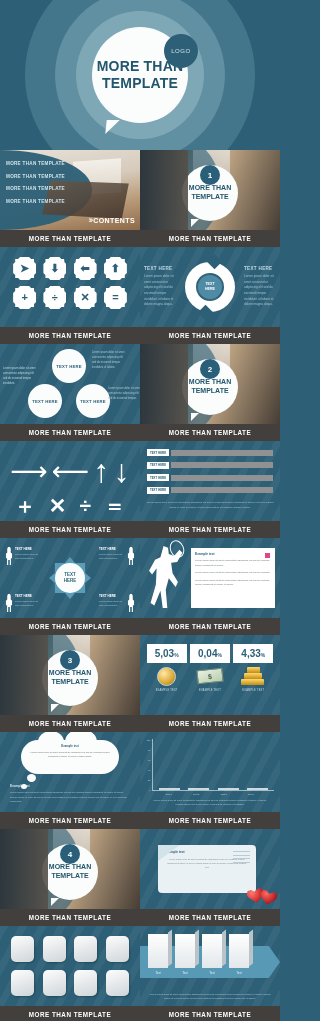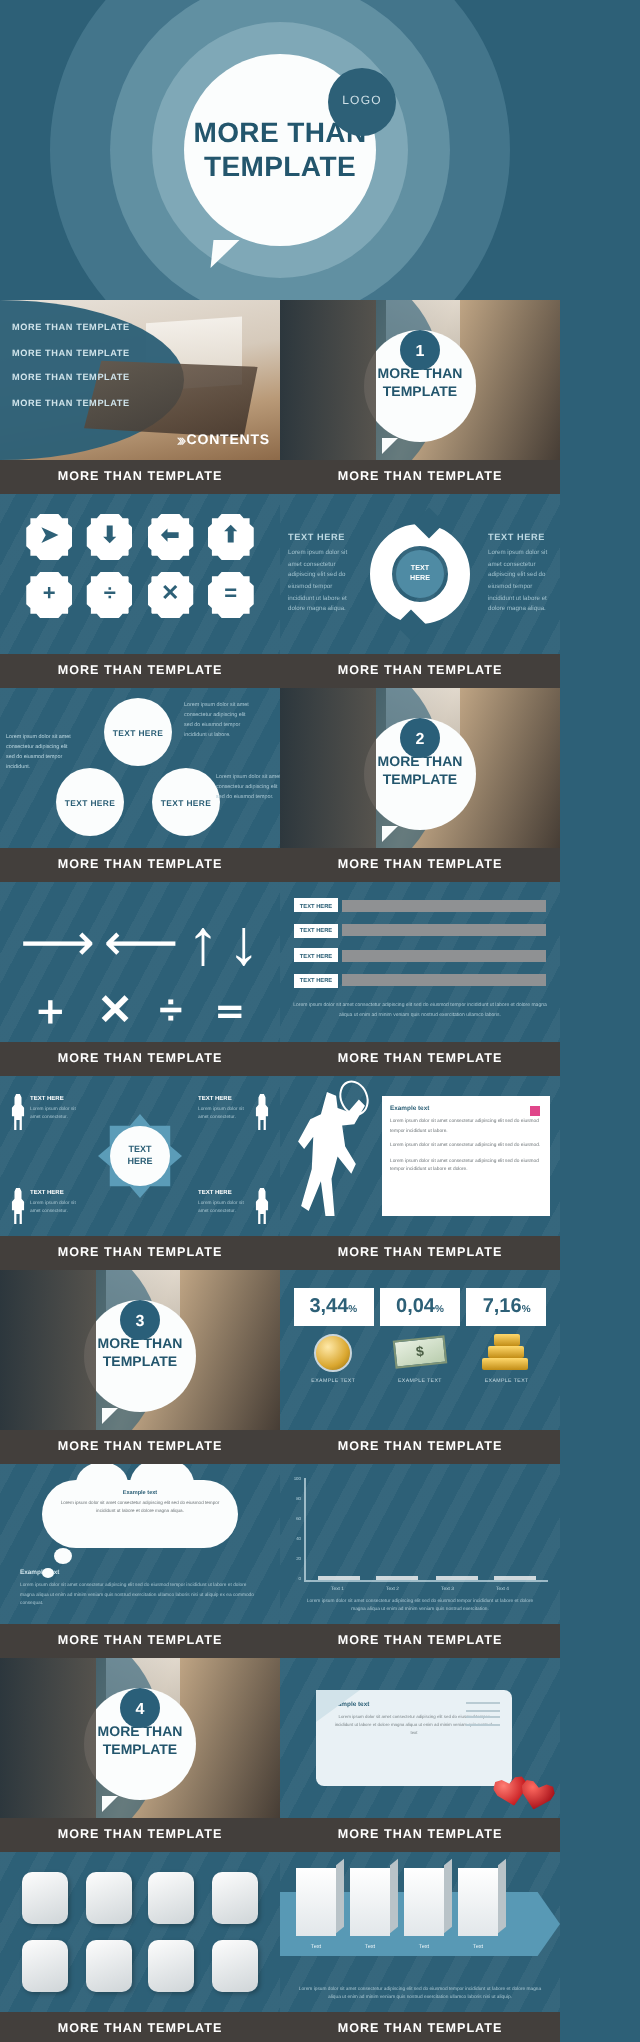--- a/index.html
+++ b/index.html
@@ -565,39 +565,39 @@
         </div>
       </div>
       <div class="divider">MORE THAN TEMPLATE</div>
     </div>
     <div class="half">
       <div class="slide" style="height:80px;">
         <div class="stripes"></div>
         <div class="stats">
           <div class="stat">
             <div class="card">
-              <span>3,44</span><span class="pct">%</span>
+              <span>5,03</span><span class="pct">%</span>
             </div>
             <div class="icon">
                 <span class="coin"></span>
               </div>
             <div class="cap">EXAMPLE TEXT</div>
           </div>
           <div class="stat">
             <div class="card">
               <span>0,04</span><span class="pct">%</span>
             </div>
             <div class="icon">
                 <span class="bill">$</span>
               </div>
             <div class="cap">EXAMPLE TEXT</div>
           </div>
           <div class="stat">
             <div class="card">
-              <span>7,16</span><span class="pct">%</span>
+              <span>4,33</span><span class="pct">%</span>
             </div>
             <div class="icon">
                 <span class="gold">
                   <i></i>
                   <i></i>
                   <i></i>
                 </span>
               </div>
             <div class="cap">EXAMPLE TEXT</div>
           </div>

